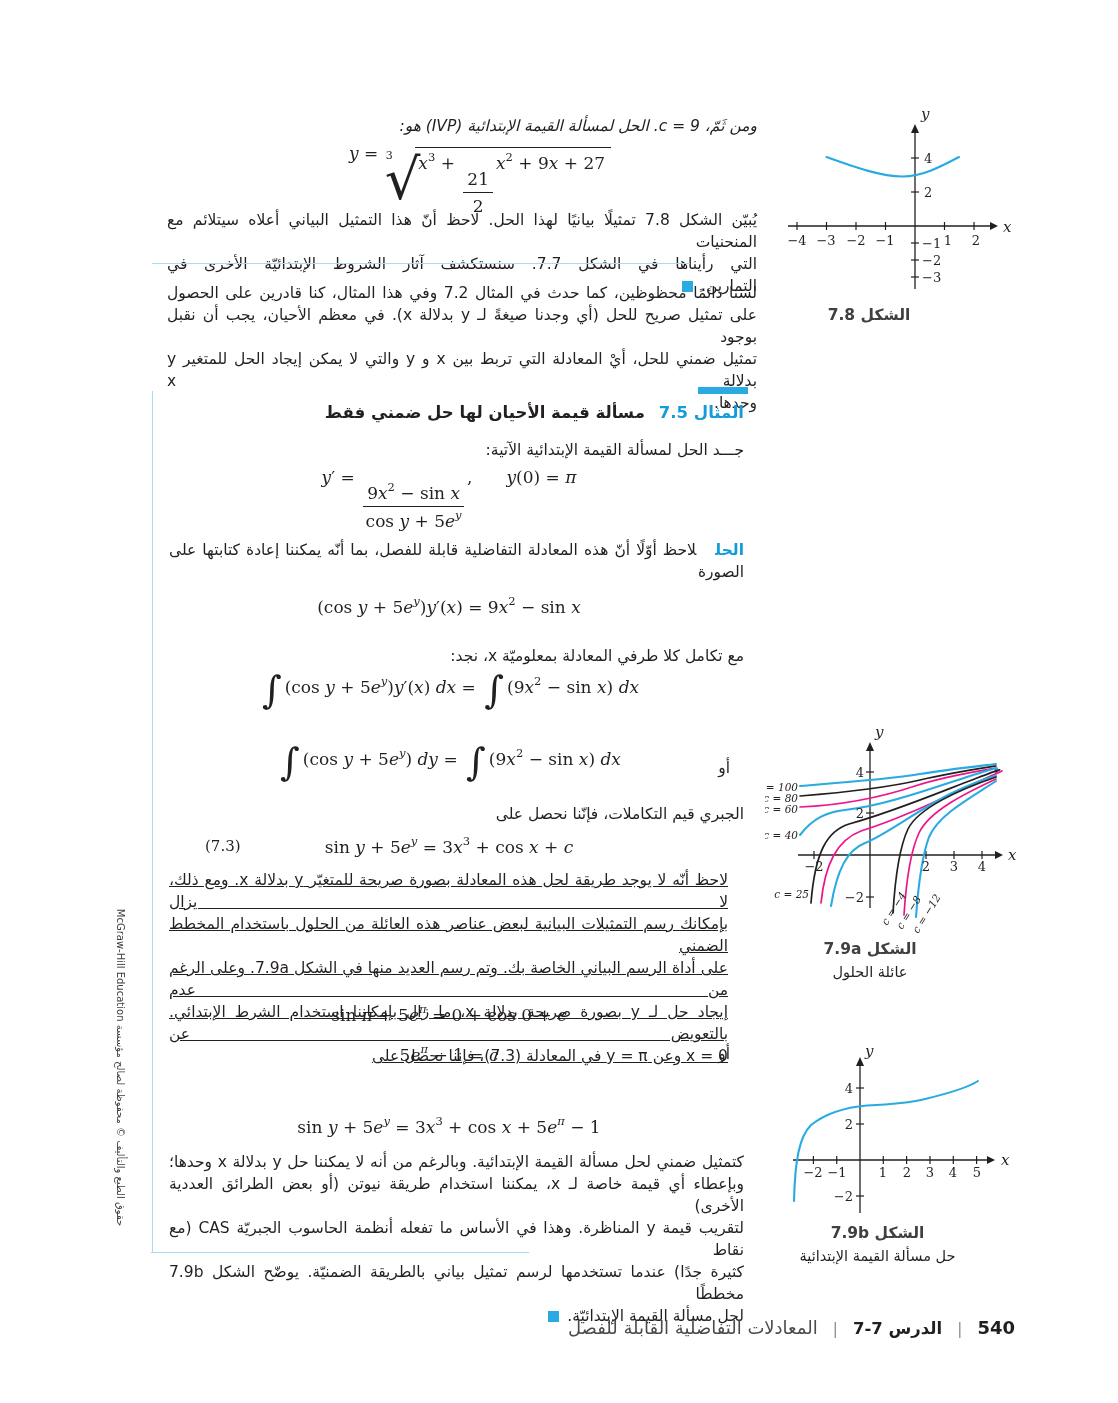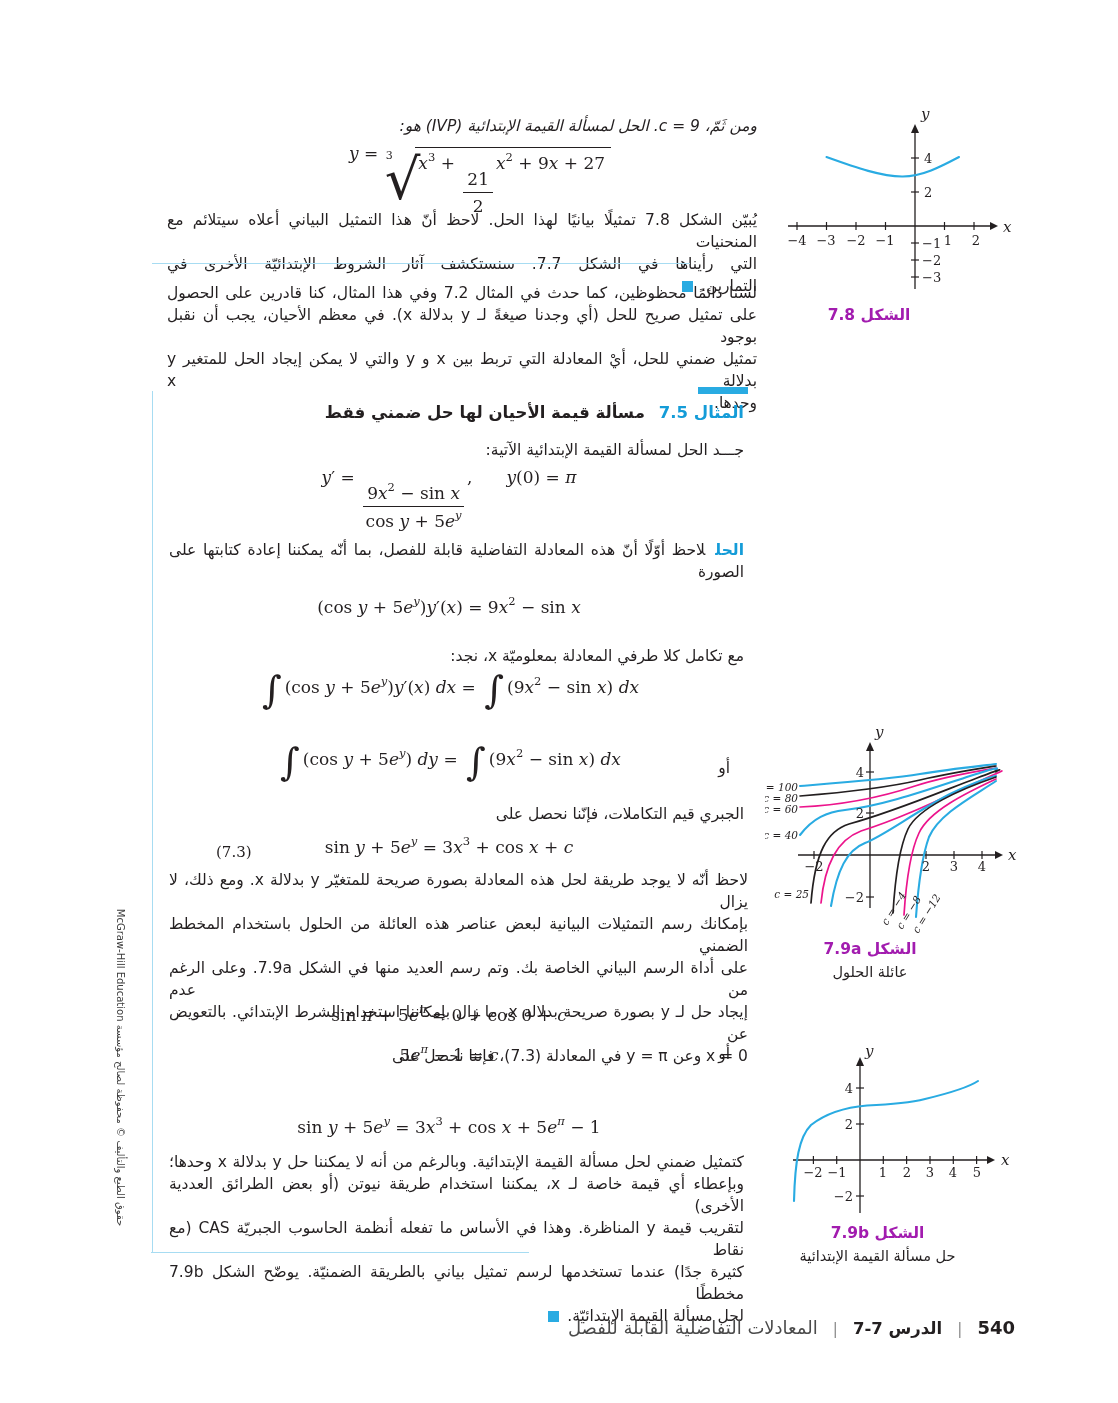--- a/index.html
+++ b/index.html
@@ -25,23 +25,23 @@
   .ridx { font-size:11px; align-self:flex-start; margin:2px -8px 0 0; z-index:2; position:relative; }
   .rsign { font-size:56px; font-style:normal; line-height:1; margin-right:-5px; transform:translateY(-2px); }
   .rbody { display:inline-block; border-top:1.6px solid #231f20; padding:3px 6px 0 3px; }
   .eq-num { position:absolute; left:36px; top:14px; font-size:15px; font-family:"DejaVu Serif", serif; }
   .side-word { position:absolute; right:18px; direction:rtl; font-size:15.5px; line-height:22px; }
   
   #example-box { border-left:1.6px solid #a7dcf2; }
   #ex-topbar { position:absolute; right:0; top:-4px; width:50px; height:7px; background:#29abe2; }
   .ex-heading { direction:rtl; text-align:right; font-weight:bold; font-size:16.5px; }
   .ex-label { color:#149cd8; margin-left:14px; }
-  .sol-label { color:#149cd8; font-weight:bold; margin-left:10px; }
-  
-  .fig-caption { position:absolute; direction:rtl; text-align:center; font-weight:bold; font-size:15.5px; color:#a21caf; }
+  .sol-label { color:#149cd8; font-weight:bold; margin-left:19px; }
+  
+  .fig-caption { position:absolute; direction:rtl; text-align:center; font-weight:bold; font-size:15.5px; color:#404040; }
   .fig-subcaption { position:absolute; direction:rtl; text-align:center; font-size:14.5px; color:#231f20; }
   svg text { font-family:"DejaVu Serif", serif; fill:#231f20; }
   .tick { font-size:13px; }
   .axis-letter { font-size:15px; font-style:italic; }
   .clabel { font-size:10.5px; font-style:italic; }
   .ax { stroke:#231f20; stroke-width:1.3; }
   .tk { stroke:#231f20; stroke-width:1.2; }
   .curve-cyan { stroke:#29abe2; fill:none; stroke-width:2.1; stroke-linecap:round; }
   .curve-black { stroke:#231f20; fill:none; stroke-width:1.7; stroke-linecap:round; }
   .curve-mag { stroke:#ec148c; fill:none; stroke-width:1.7; stroke-linecap:round; }
@@ -147,24 +147,24 @@
     <div class="abs rightline" style="right:4px; top:254px; left:16px;">مع تكامل كلا طرفي المعادلة بمعلوميّة x، نجد:</div>
 
     <div class="eq" style="left:16px; top:280px; width:560px;"><span class="mint">∫</span><span class="mr">(cos </span><span class="mi">y</span><span class="mr"> + 5</span><span class="mi">e</span><sup class="msup mi">y</sup><span class="mr">)</span><span class="mi">y</span><span class="mr">′(</span><span class="mi">x</span><span class="mr">) </span><span class="mi">dx</span><span class="mr"> = </span><span class="mint">∫</span><span class="mr">(9</span><span class="mi">x</span><sup class="msup mr">2</sup><span class="mr"> − sin </span><span class="mi">x</span><span class="mr">) </span><span class="mi">dx</span></div>
 
     <div class="side-word" style="top:366px;">أو</div>
     <div class="eq" style="left:16px; top:352px; width:560px;"><span class="mint">∫</span><span class="mr">(cos </span><span class="mi">y</span><span class="mr"> + 5</span><span class="mi">e</span><sup class="msup mi">y</sup><span class="mr">) </span><span class="mi">dy</span><span class="mr"> = </span><span class="mint">∫</span><span class="mr">(9</span><span class="mi">x</span><sup class="msup mr">2</sup><span class="mr"> − sin </span><span class="mi">x</span><span class="mr">) </span><span class="mi">dx</span></div>
 
     <div class="abs rightline" style="right:4px; top:412px; left:16px;">الجبري قيم التكاملات، فإنّنا نحصل على</div>
 
     <div class="eq" style="left:16px; top:444px; width:560px;">
-      <span class="eq-num" style="top:8px;margin-left:11px;">(7.3)</span>
+      <span class="eq-num" style="top:2px;">(7.3)</span>
     <span class="mr">sin </span><span class="mi">y</span><span class="mr"> + 5</span><span class="mi">e</span><sup class="msup mi">y</sup><span class="mr"> = 3</span><span class="mi">x</span><sup class="msup mr">3</sup><span class="mr"> + cos </span><span class="mi">x</span><span class="mr"> + </span><span class="mi">c</span></div>
 
-    <div class="abs ar para" style="right:0; top:478px; left:16px;">
+    <div class="abs ar para" style="right:20px; top:478px; left:16px;text-decoration:underline;">
         <div class="ln">لاحظ أنّه لا يوجد طريقة لحل هذه المعادلة بصورة صريحة للمتغيّر y بدلالة x. ومع ذلك، لا يزال</div>
         <div class="ln">بإمكانك رسم التمثيلات البيانية لبعض عناصر هذه العائلة من الحلول باستخدام المخطط الضمني</div>
         <div class="ln">على أداة الرسم البياني الخاصة بك. وتم رسم العديد منها في الشكل 7.9a. وعلى الرغم من عدم</div>
         <div class="ln">إيجاد حل لـ y بصورة صريحة بدلالة x، ما زال بإمكاننا استخدام الشرط الإبتدائي. بالتعويض عن</div>
         <div class="ln last">x = 0 وعن y = π في المعادلة (7.3)، فإننا نحصل على</div>
       </div>
 
     <div class="eq" style="left:16px; top:612px; width:560px;"><span class="mr">sin </span><span class="mi">π</span><span class="mr"> + 5</span><span class="mi">e</span><sup class="msup mi">π</sup><span class="mr"> = 0 + cos 0 + </span><span class="mi">c</span></div>
 
     <div class="side-word" style="top:652px;">أو</div>

